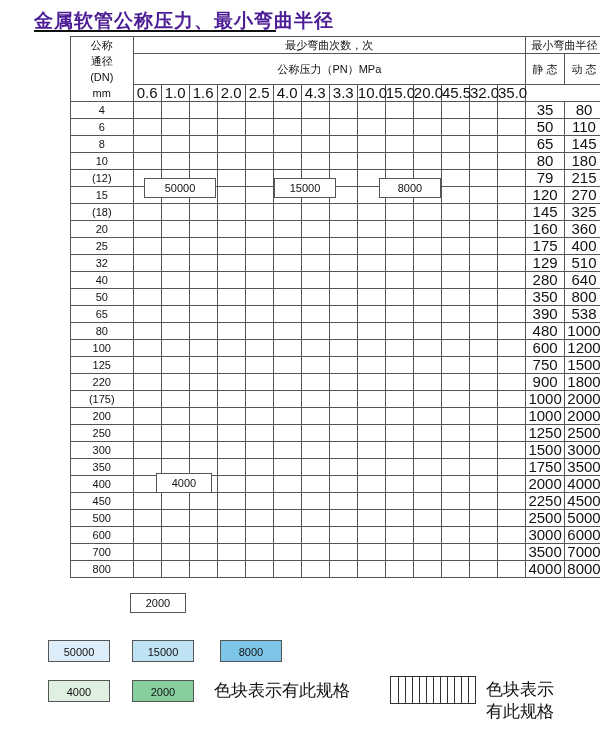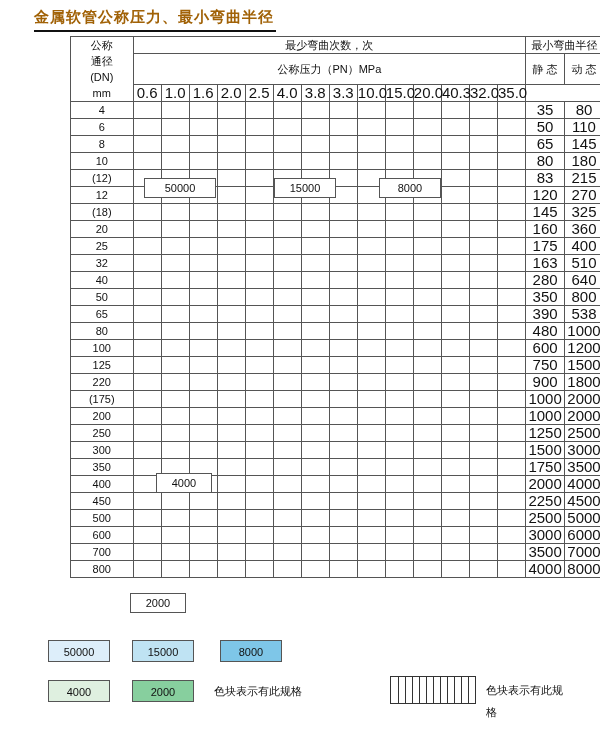--- a/index.html
+++ b/index.html
@@ -12,23 +12,23 @@
   #page {
     position: relative;
     width: 600px; height: 743px;
     overflow: hidden;
   }
   #title {
     position: absolute;
     left: 34px; top: 8px;
     font-family: "Liberation Serif", serif;
     font-weight: bold;
-    font-size: 15px;
+    font-size: 19px;
     letter-spacing: 1px;
-    color: #a16207;
+    color: #4c1d95;
   }
   #titleRule {
     position: absolute;
     left: 34px; top: 30px;
     width: 242px; height: 2px;
     background: #111;
   }
 
   
   #tableWrap {
@@ -94,21 +94,21 @@
     position: absolute;
     width: 62px; height: 22px;
     border: 1px solid #555;
     font-size: 11px;
     line-height: 22px;
     text-align: center;
     color: #111;
   }
   .legtext {
     position: absolute;
-    font-size: 11px;
+    font-size: 17px;
     color: #111;
     line-height: 22px;
   }
   #hatchbox {
     position: absolute;
     left: 356px; top: 40px;
     width: 86px; height: 28px;
     border: 1px solid #333;
     background: #fff;
     overflow: hidden;
@@ -166,26 +166,26 @@
           <td class="hdr hdr-lbl" rowspan="2">动 态</td>
         </tr>
         <tr></tr>
         <tr id="pressRow">
             <td class="hdr presscell">0.6</td>
             <td class="hdr presscell">1.0</td>
             <td class="hdr presscell">1.6</td>
             <td class="hdr presscell">2.0</td>
             <td class="hdr presscell">2.5</td>
             <td class="hdr presscell">4.0</td>
-            <td class="hdr presscell">3.8</td>
+            <td class="hdr presscell">4.3</td>
             <td class="hdr presscell">3.3</td>
             <td class="hdr presscell">10.0</td>
             <td class="hdr presscell">15.0</td>
             <td class="hdr presscell">20.0</td>
-            <td class="hdr presscell">40.3</td>
+            <td class="hdr presscell">45.5</td>
             <td class="hdr presscell">32.0</td>
             <td class="hdr presscell">35.0</td>
           </tr>
       </thead>
       <tbody id="tbody">
           <tr>
             <td class="dncell">4</td>
             <td class="c-blue"></td>
             <td class="c-blue"></td>
             <td class="c-blue"></td>
@@ -269,25 +269,25 @@
             <td class="c-lblue"></td>
             <td class="c-blue"></td>
             <td class="c-blue"></td>
             <td class="c-blue"></td>
             <td class="c-blue"></td>
             <td class="c-blue"></td>
             <td class="c-blue"></td>
             <td class="c-blue"></td>
             <td class="c-none"></td>
             <td class="c-none"></td>
-            <td class="radcell">83</td>
+            <td class="radcell">79</td>
             <td class="radcell">215</td>
           </tr>
           <tr>
-            <td class="dncell">12</td>
+            <td class="dncell">15</td>
             <td class="c-lblue"></td>
             <td class="c-lblue"></td>
             <td class="c-lblue"></td>
             <td class="c-lblue"></td>
             <td class="c-lblue"></td>
             <td class="c-blue"></td>
             <td class="c-blue"></td>
             <td class="c-blue"></td>
             <td class="c-blue"></td>
             <td class="c-blue"></td>
@@ -364,21 +364,21 @@
             <td class="c-lblue"></td>
             <td class="c-blue"></td>
             <td class="c-blue"></td>
             <td class="c-blue"></td>
             <td class="c-blue"></td>
             <td class="c-none"></td>
             <td class="c-none"></td>
             <td class="c-none"></td>
             <td class="c-none"></td>
             <td class="c-none"></td>
-            <td class="radcell">163</td>
+            <td class="radcell">129</td>
             <td class="radcell">510</td>
           </tr>
           <tr>
             <td class="dncell">40</td>
             <td class="c-lblue"></td>
             <td class="c-lblue"></td>
             <td class="c-lblue"></td>
             <td class="c-lblue"></td>
             <td class="c-lblue"></td>
             <td class="c-blue"></td>

